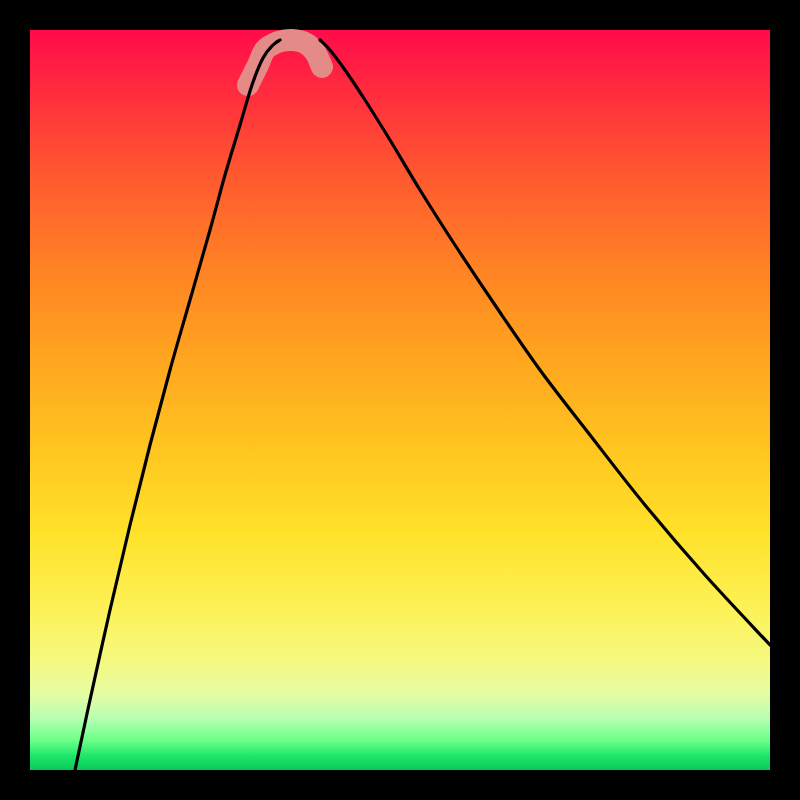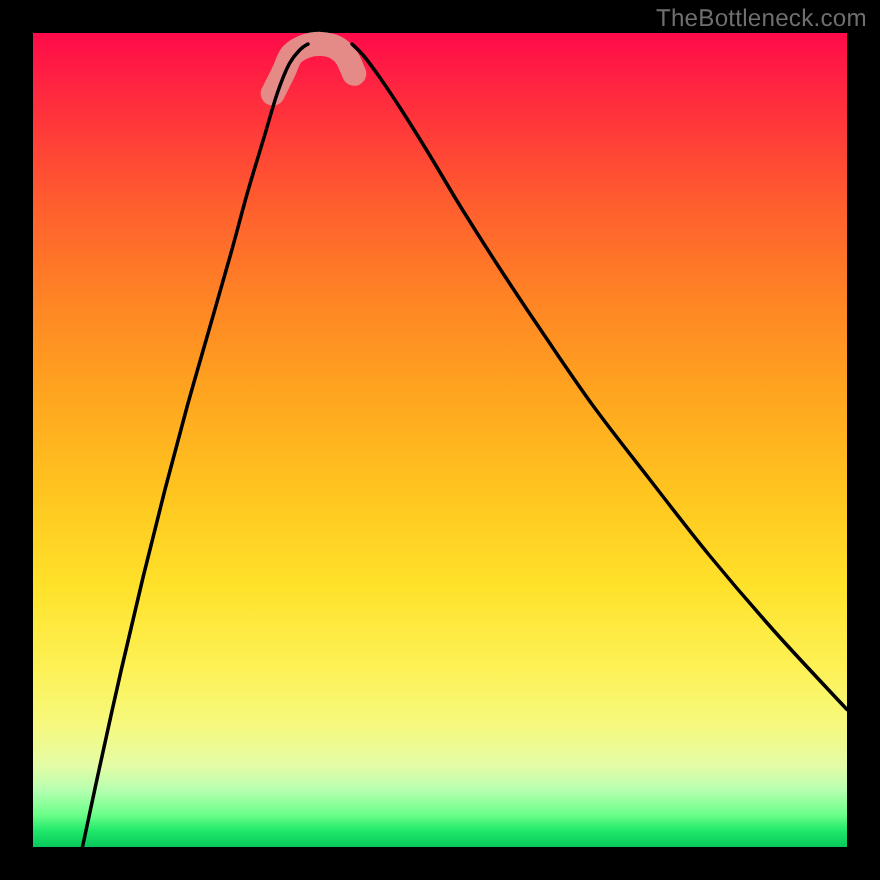--- a/index.html
+++ b/index.html
@@ -57,21 +57,20 @@
     top: 0;
     width: 740px;
     height: 740px;
     overflow: visible;
   }
 </style>
 </head>
 <body>
 
 <div class="frame">
-  <div class="watermark">TheBottleneck.com</div>
   <div class="plot">
     <svg class="curve" viewBox="0 0 740 740">
       <path id="marker-path" fill="none" stroke-linecap="round" stroke-linejoin="round" d="M 218 55 C 219.66666666666666 51.666666666666664, 225.16666666666666 40.833333333333336, 228 35 C 230.83333333333334 29.166666666666668, 231.66666666666666 23.833333333333332, 235 20 C 238.33333333333334 16.166666666666668, 243.5 13.666666666666666, 248 12 C 252.5 10.333333333333334, 257.5 9.833333333333334, 262 10 C 266.5 10.166666666666666, 271.1666666666667 11, 275 13 C 278.8333333333333 15, 282.1666666666667 18, 285 22 C 287.8333333333333 26, 290.8333333333333 34.5, 292 37" stroke="#e58b87" stroke-width="22"></path>
       <path id="left-curve" fill="none" stroke-linecap="round" d="M 45 740 C 47.5 728.3333333333334, 54.166666666666664 696.6666666666666, 60 670 C 65.83333333333333 643.3333333333334, 73.33333333333333 609.1666666666666, 80 580 C 86.66666666666667 550.8333333333334, 93.33333333333333 522.5, 100 495 C 106.66666666666667 467.5, 113.33333333333333 440.8333333333333, 120 415 C 126.66666666666667 389.1666666666667, 133.33333333333334 364.1666666666667, 140 340 C 146.66666666666666 315.8333333333333, 153.33333333333334 293.3333333333333, 160 270 C 166.66666666666666 246.66666666666666, 174.16666666666666 220.83333333333334, 180 200 C 185.83333333333334 179.16666666666666, 190 162.5, 195 145 C 200 127.5, 205.5 110, 210 95 C 214.5 80, 218.16666666666666 66.16666666666667, 222 55 C 225.83333333333334 43.833333333333336, 229.5 34.666666666666664, 233 28 C 236.5 21.333333333333332, 240.16666666666666 18, 243 15 C 245.83333333333334 12, 248.83333333333334 10.833333333333334, 250 10" stroke="#000000" stroke-width="3.2"></path>
       <path id="right-curve" fill="none" stroke-linecap="round" d="M 290 10 C 291.6666666666667 11.666666666666666, 295.8333333333333 15, 300 20 C 304.1666666666667 25, 309.1666666666667 31.666666666666664, 315 40 C 320.8333333333333 48.333333333333336, 327.5 58.333333333333336, 335 70 C 342.5 81.66666666666667, 350.8333333333333 95, 360 110 C 369.1666666666667 125, 379.1666666666667 142.5, 390 160 C 400.8333333333333 177.5, 412.5 195.83333333333334, 425 215 C 437.5 234.16666666666666, 450.8333333333333 254.16666666666666, 465 275 C 479.1666666666667 295.8333333333333, 494.1666666666667 318.3333333333333, 510 340 C 525.8333333333334 361.6666666666667, 542.5 382.5, 560 405 C 577.5 427.5, 595.8333333333334 451.6666666666667, 615 475 C 634.1666666666666 498.3333333333333, 654.1666666666666 521.6666666666666, 675 545 C 695.8333333333334 568.3333333333334, 729.1666666666666 603.3333333333334, 740 615" stroke="#000000" stroke-width="3.2"></path>
     </svg>
   </div>
 </div>
 
 </body></html>

